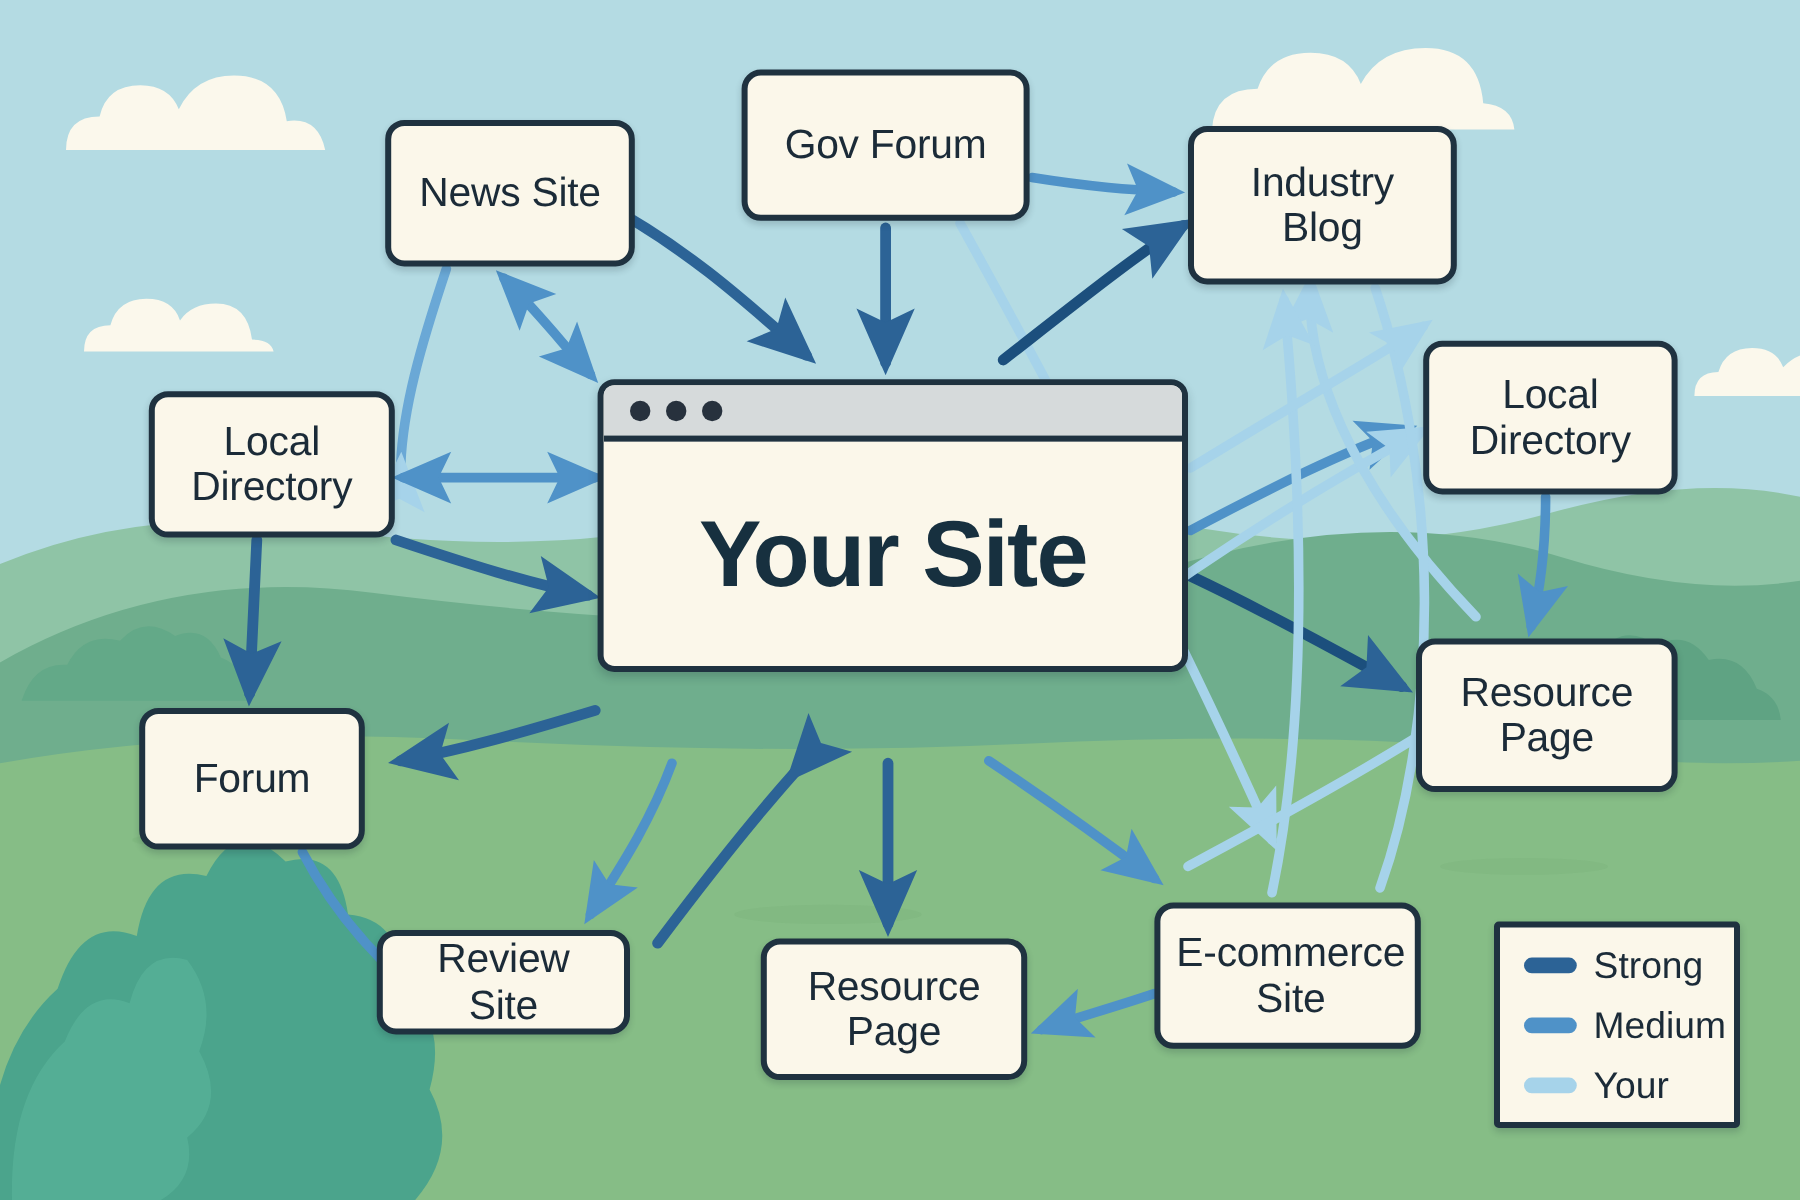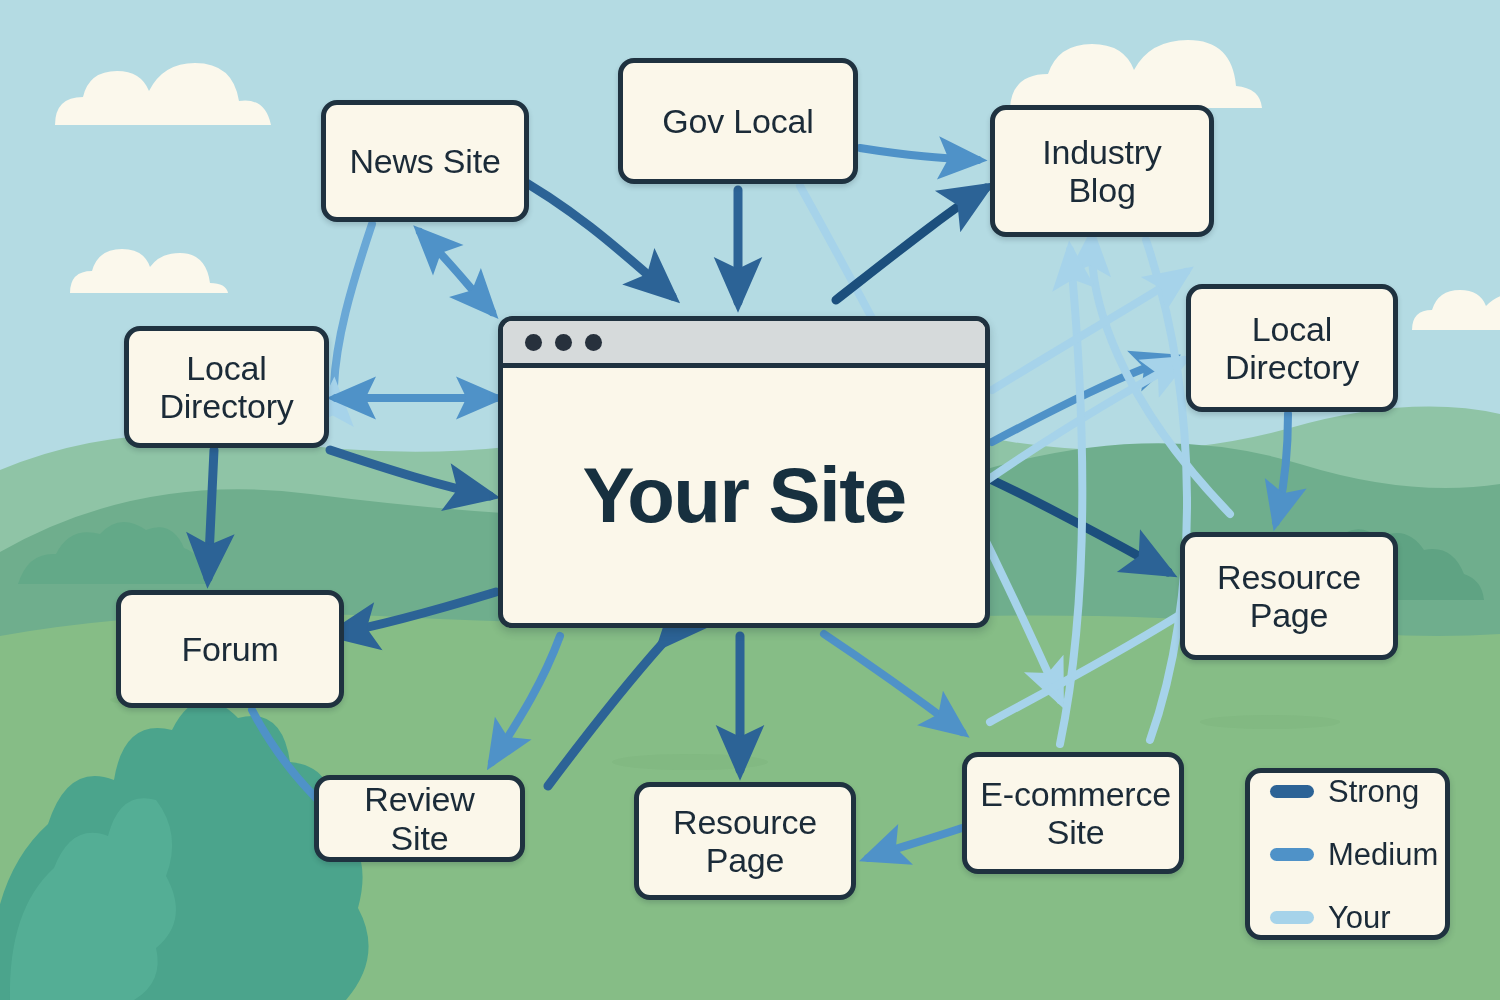--- a/index.html
+++ b/index.html
@@ -83,26 +83,26 @@
     font-size: 78px;
     font-weight: 700;
     color: #17303f;
     letter-spacing: -1.5px;
   }
   #legend {
     position: absolute;
     box-sizing: border-box;
     background: #fbf7ea;
     border: 5px solid #1f3240;
-    border-radius: 16px;
+    border-radius: 4px;
     padding: 16px 18px 16px 20px;
     display: flex;
     flex-direction: column;
     justify-content: center;
-    gap: 32px;
+    gap: 19px;
     box-shadow: 0 3px 6px rgba(20,40,50,0.2);
   }
   .legend-row {
     display: flex;
     align-items: center;
     gap: 14px;
   }
   .legend-swatch {
     width: 44px;
     height: 13px;
@@ -230,37 +230,37 @@
       <path d="M1060 744 C 1090 600, 1086 420, 1070 250" stroke="#a6d3ea" stroke-width="8" marker-end="url(#ah-weak)"></path>
 
       <path d="M1146 240 C 1200 400, 1200 600, 1150 740" stroke="#a6d3ea" stroke-width="8"></path>
 
       <path d="M992 390 C 1090 330, 1160 290, 1186 272" stroke="#a6d3ea" stroke-width="8" marker-end="url(#ah-weak)"></path>
 
       <path d="M1178 616 C 1100 664, 1030 700, 990 722" stroke="#a6d3ea" stroke-width="8"></path>
     </g>
   </svg>
 
-  <div id="hub" style="left:498px; top:316px; width:492px; height:312px;">
+  <div id="hub" style="left:498px; top:316px; width:492px; height:244px;">
     <div id="hub-bar">
       <span class="dot"></span>
       <span class="dot"></span>
       <span class="dot"></span>
     </div>
     <div id="hub-body">
       <span id="hub-title">Your Site</span>
     </div>
   </div>
 
   <div class="node" style="left:292px; top:100px; width:208px; height:122px;margin-left:29px;">
     <span>News Site</span>
   </div>
 
   <div class="node" style="left:618px; top:58px; width:240px; height:126px;">
-    <span>Gov Local</span>
+    <span>Gov Forum</span>
   </div>
 
   <div class="node" style="left:990px; top:105px; width:224px; height:132px;justify-content:center;">
     <span>Industry
 Blog</span>
   </div>
 
   <div class="node" style="left:124px; top:326px; width:205px; height:122px;">
     <span>Local
 Directory</span>
@@ -269,21 +269,21 @@
   <div class="node" style="left:1186px; top:284px; width:212px; height:128px;">
     <span>Local
 Directory</span>
   </div>
 
   <div class="node" style="left:1180px; top:532px; width:218px; height:128px;">
     <span>Resource
 Page</span>
   </div>
 
-  <div class="node" style="left:116px; top:590px; width:228px; height:118px;text-align:center;">
+  <div class="node" style="left:116px; top:590px; width:188px; height:118px;text-align:center;">
     <span>Forum</span>
   </div>
 
   <div class="node" style="left:314px; top:775px; width:211px; height:87px;">
     <span>Review
 Site</span>
   </div>
 
   <div class="node" style="left:634px; top:782px; width:222px; height:118px;">
     <span>Resource

